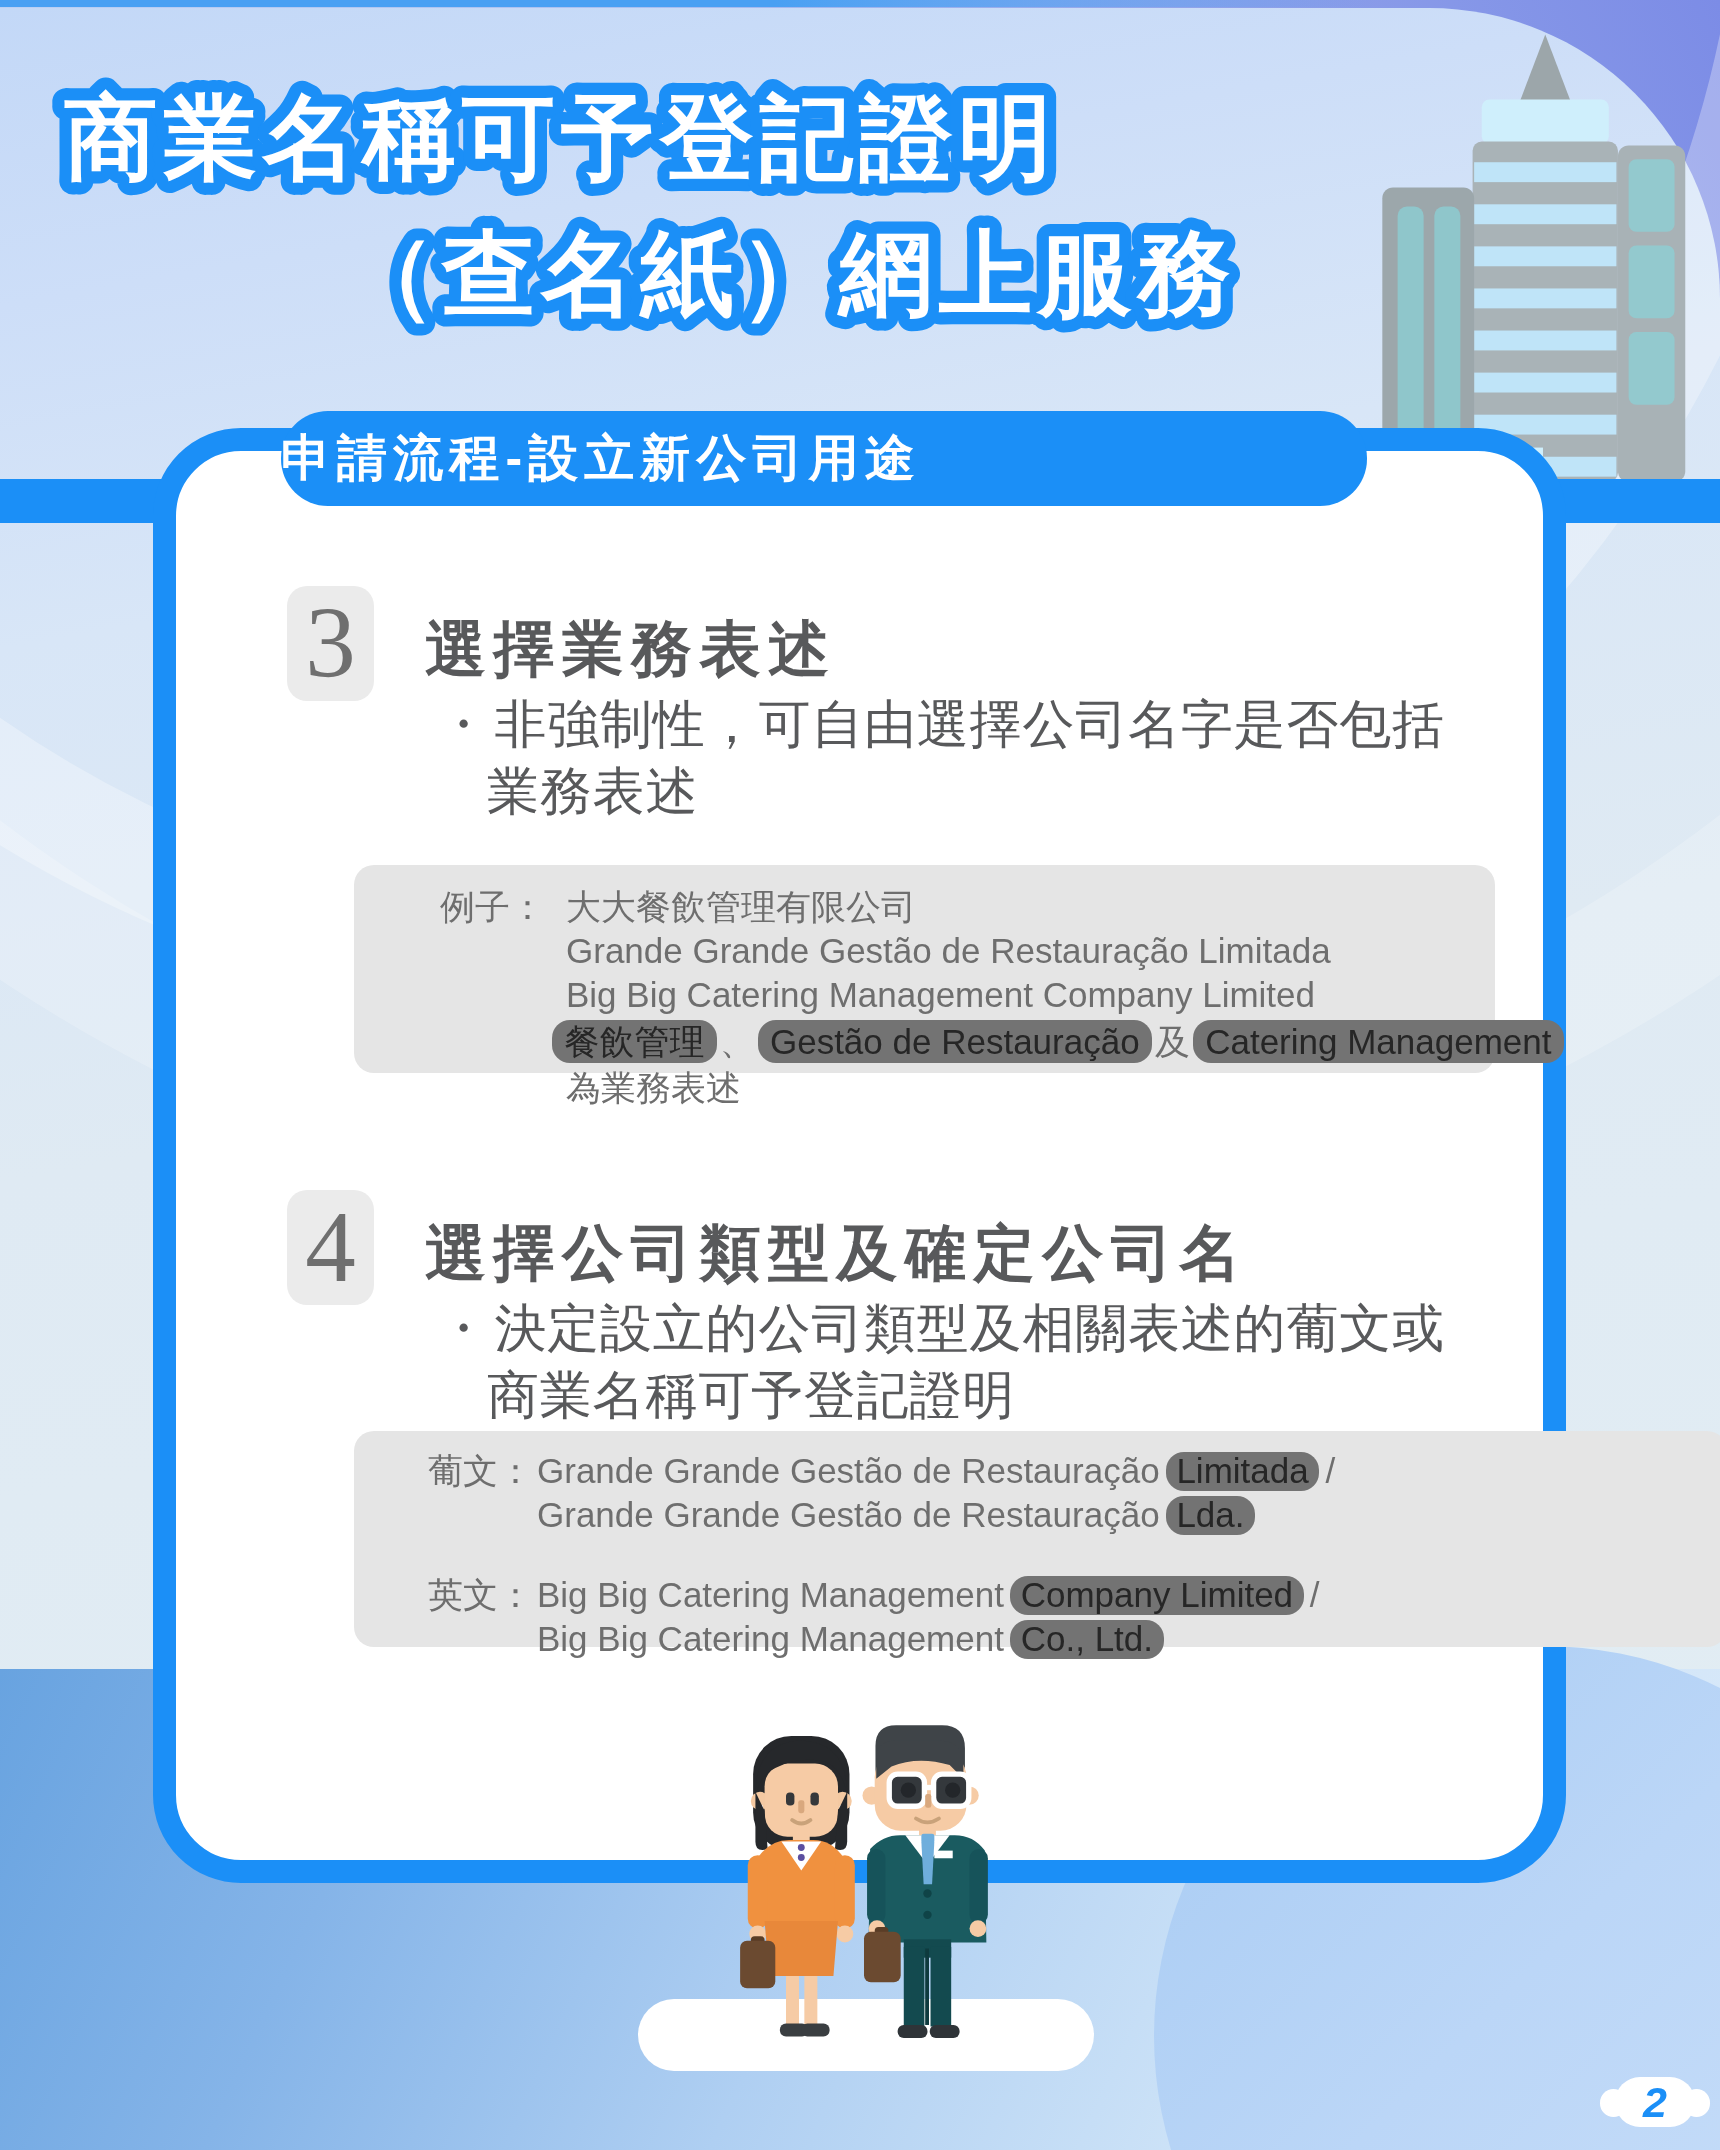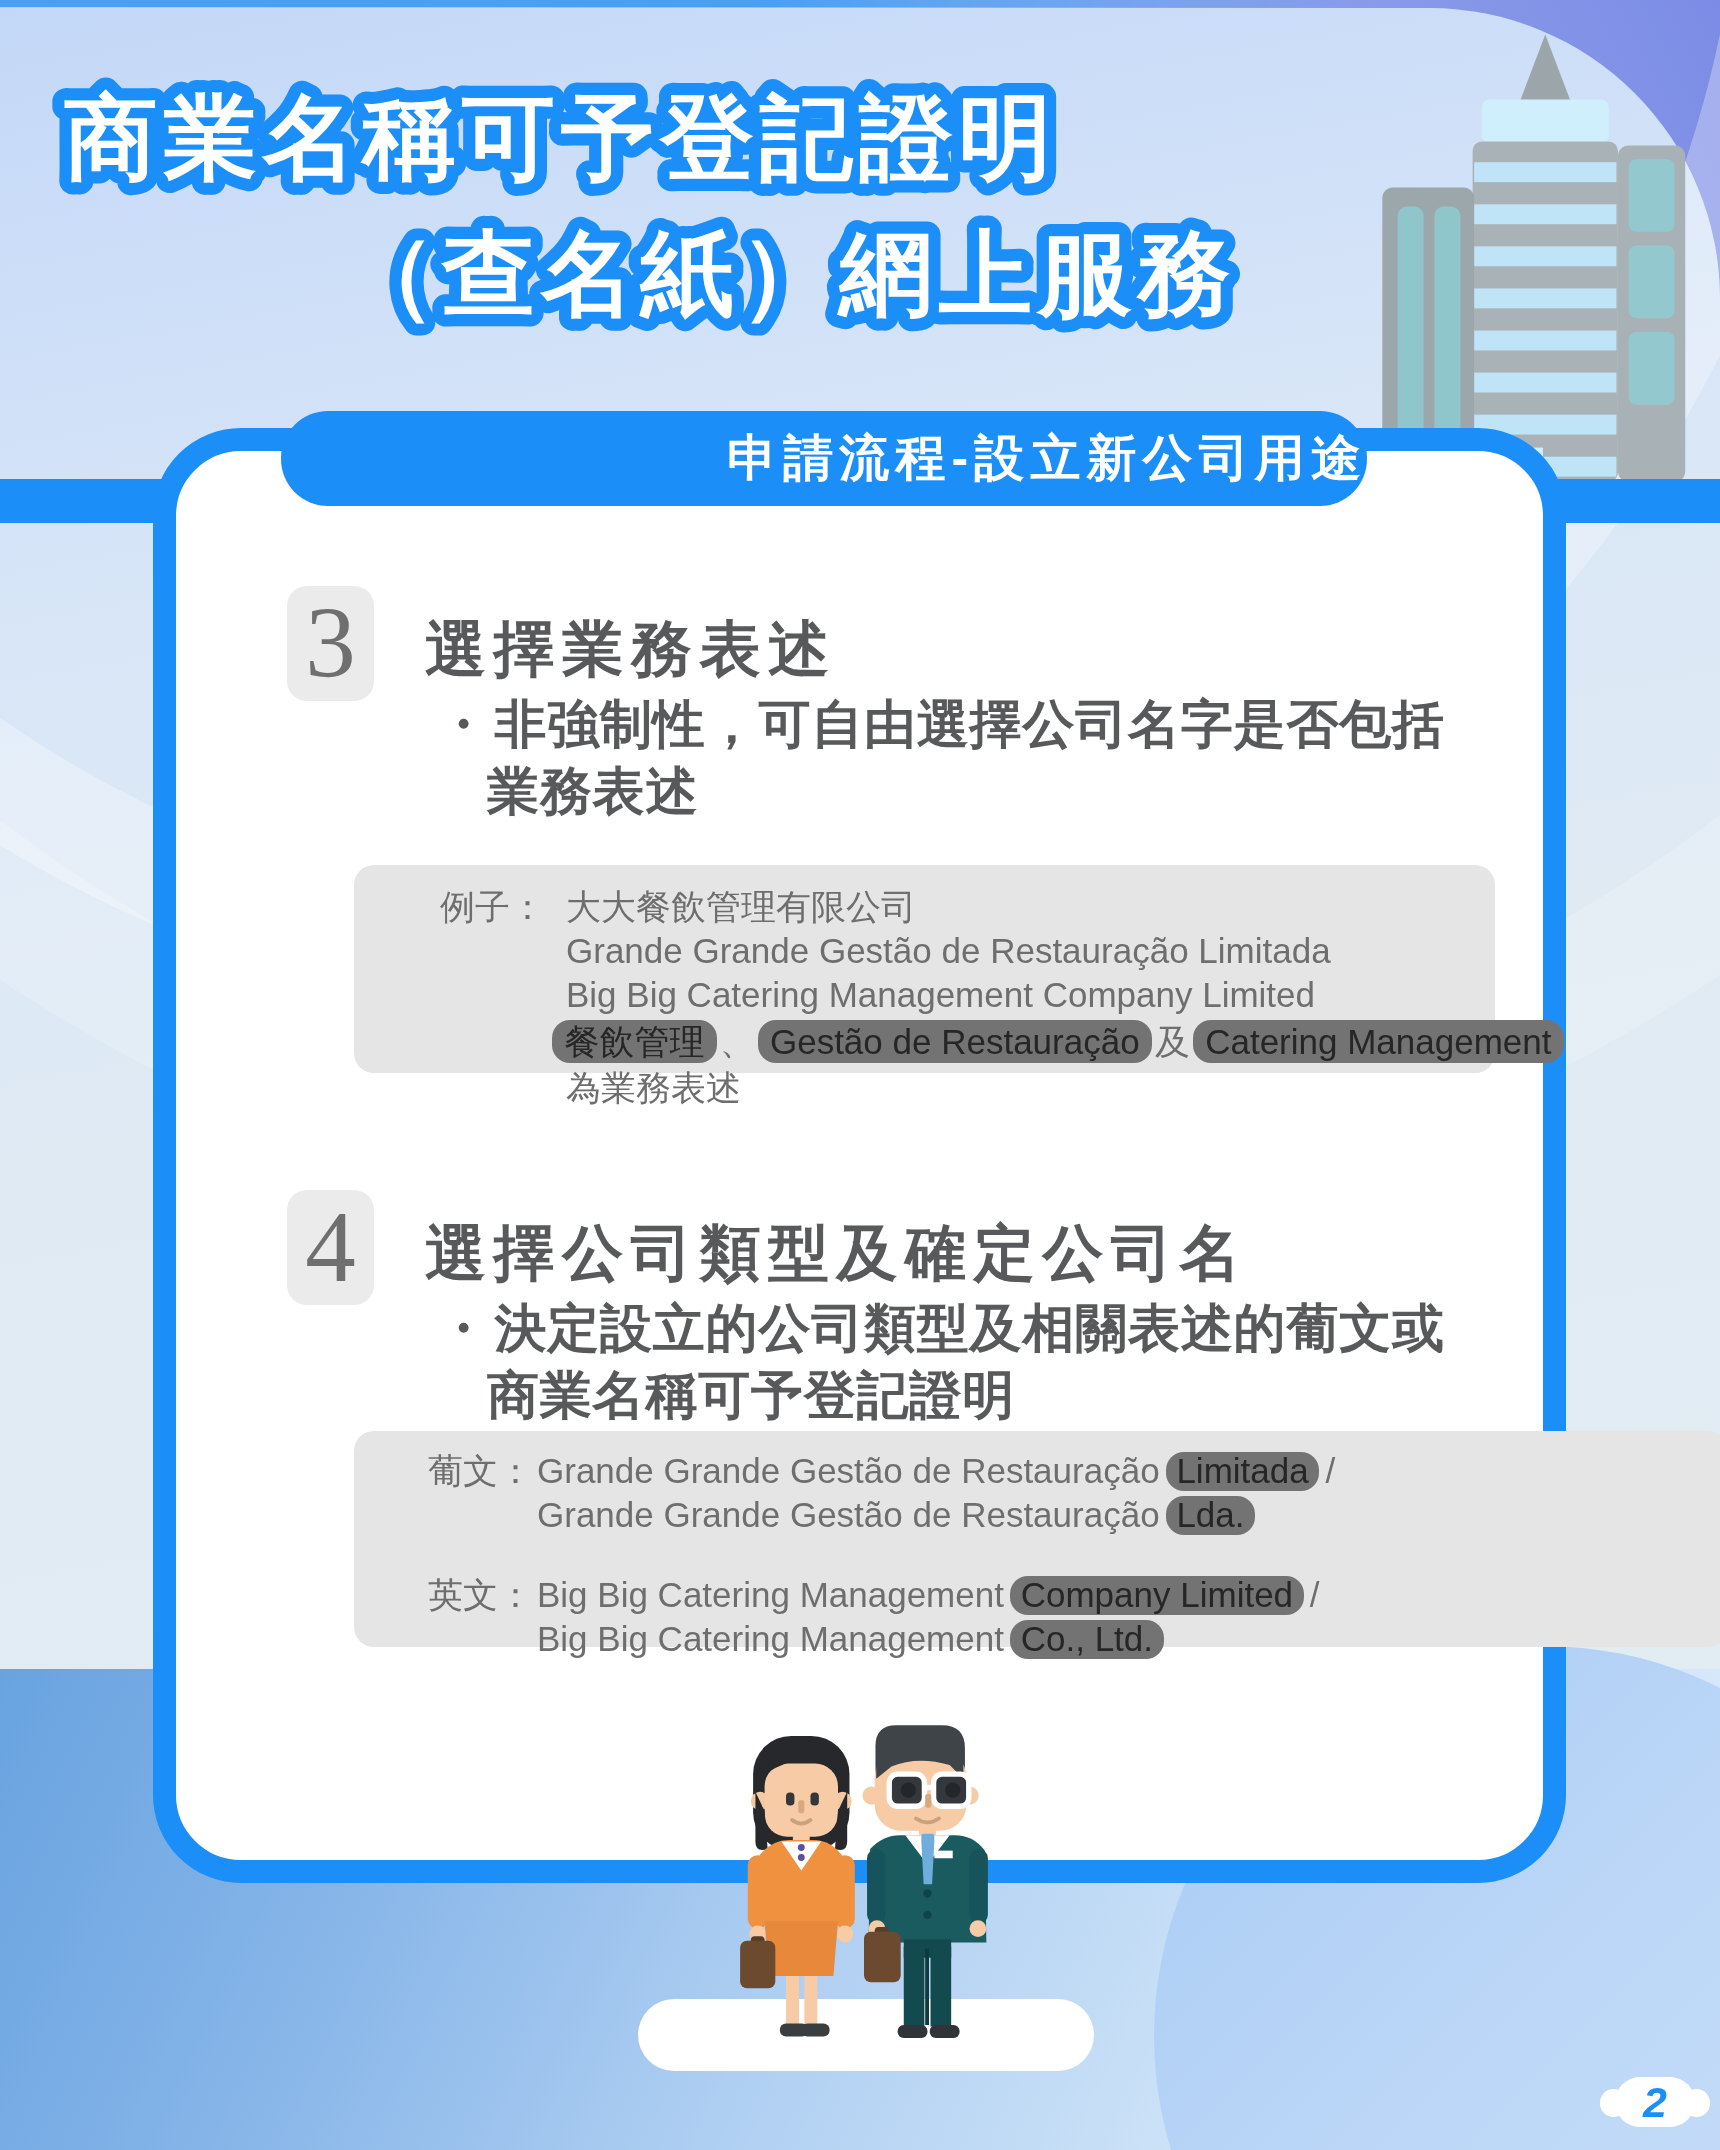--- a/index.html
+++ b/index.html
@@ -45,21 +45,21 @@
   .ribbon{
     left:0;top:479px;width:1720px;height:44px;background:#1B8FF7;
   }
   .card{
     left:153px;top:428px;width:1413px;height:1455px;
     background:#FFFFFF;border:23px solid #1B8FF7;border-radius:88px;
     box-sizing:border-box;
   }
   .header-pill{
     left:281px;top:411px;width:1086px;height:95px;border-radius:47px;
-    background:#1B8FF7;display:flex;align-items:center;justify-content:flex-end;
+    background:#1B8FF7;display:flex;align-items:center;justify-content:flex-start;
   }
   .header-pill span{
     color:#FFFFFF;font-size:50px;font-weight:700;letter-spacing:6.1px;white-space:nowrap;
   }
 
   
   .title-svg{left:0;top:0;}
 
   
   .badge{
@@ -69,21 +69,21 @@
     font-size:101px;color:#6F6F6F;line-height:1;
   }
   .badge3{left:287px;top:586px;}
   .badge4{left:287px;top:1190px;}
   .heading{
     font-size:61px;font-weight:700;color:#58595B;letter-spacing:7.6px;white-space:nowrap;
   }
   .heading3{left:425px;top:609px;}
   .heading4{left:425px;top:1213px;text-align:center;}
   .bullets{
-    font-size:52px;font-weight:700;color:#58595B;letter-spacing:0.8px;line-height:67px;white-space:nowrap;
+    font-size:52px;font-weight:400;color:#58595B;letter-spacing:0.8px;line-height:67px;white-space:nowrap;
   }
   .bullets3{left:437px;top:691px;}
   .bullets4{left:437px;top:1295px;}
   .bullets .indent{padding-left:50px;}
   .bullets .marker{margin-right:4.6px;}
 
   
   .ex-box{
     background:#E5E5E5;border-radius:20px;box-sizing:border-box;
     color:#6E6E6E;font-size:35px;line-height:44px;

